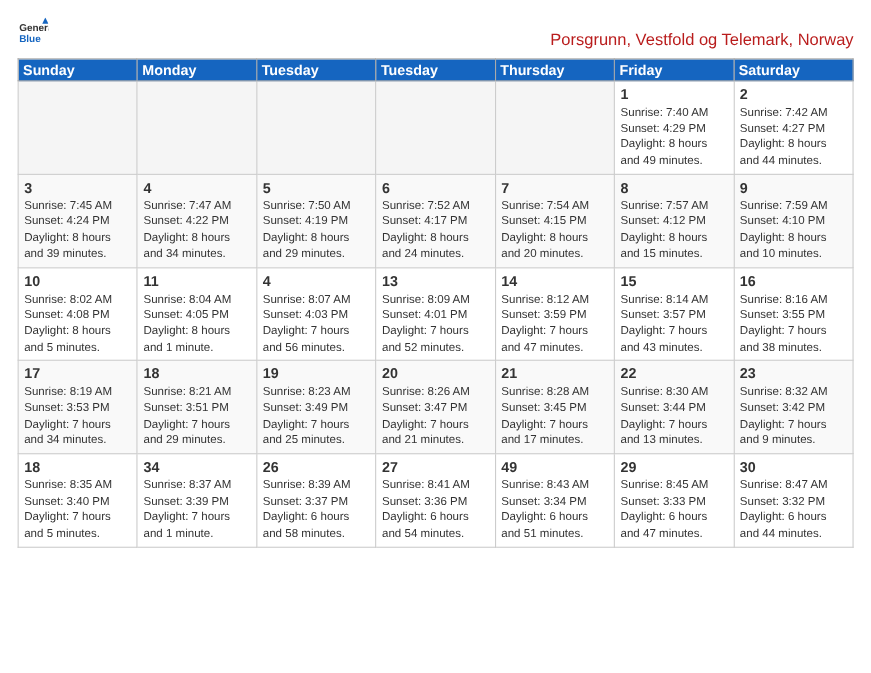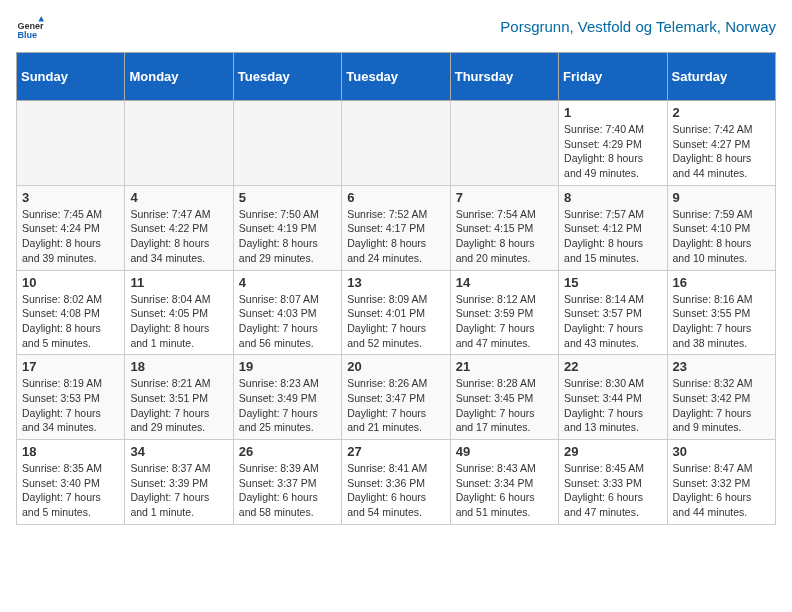--- a/index.html
+++ b/index.html
@@ -28,34 +28,34 @@
     .title-block {
       text-align: right;
     }
     .month-title {
       font-size: 36px;
       font-weight: normal;
       color: #333;
     }
     .subtitle {
       font-size: 15px;
-      color: #0369a1;
-      margin-top: 2px;
+      color: #b91c1c;
+      margin-top: 12px;
     }
     .calendar {
       width: 100%;
       border-collapse: collapse;
       margin-top: 8px;
     }
     .calendar th {
       background: #1565c0;
       color: #fff;
       font-size: 13px;
       font-weight: bold;
-      padding: 16px 4px;
+      padding: 2px 4px;
       text-align: left;
       border: 1px solid #aaa;
     }
     .calendar td {
       vertical-align: top;
       border: 1px solid #ccc;
       padding: 4px 5px;
       width: calc(100%/7);
       min-height: 80px;
       font-size: 11px;

